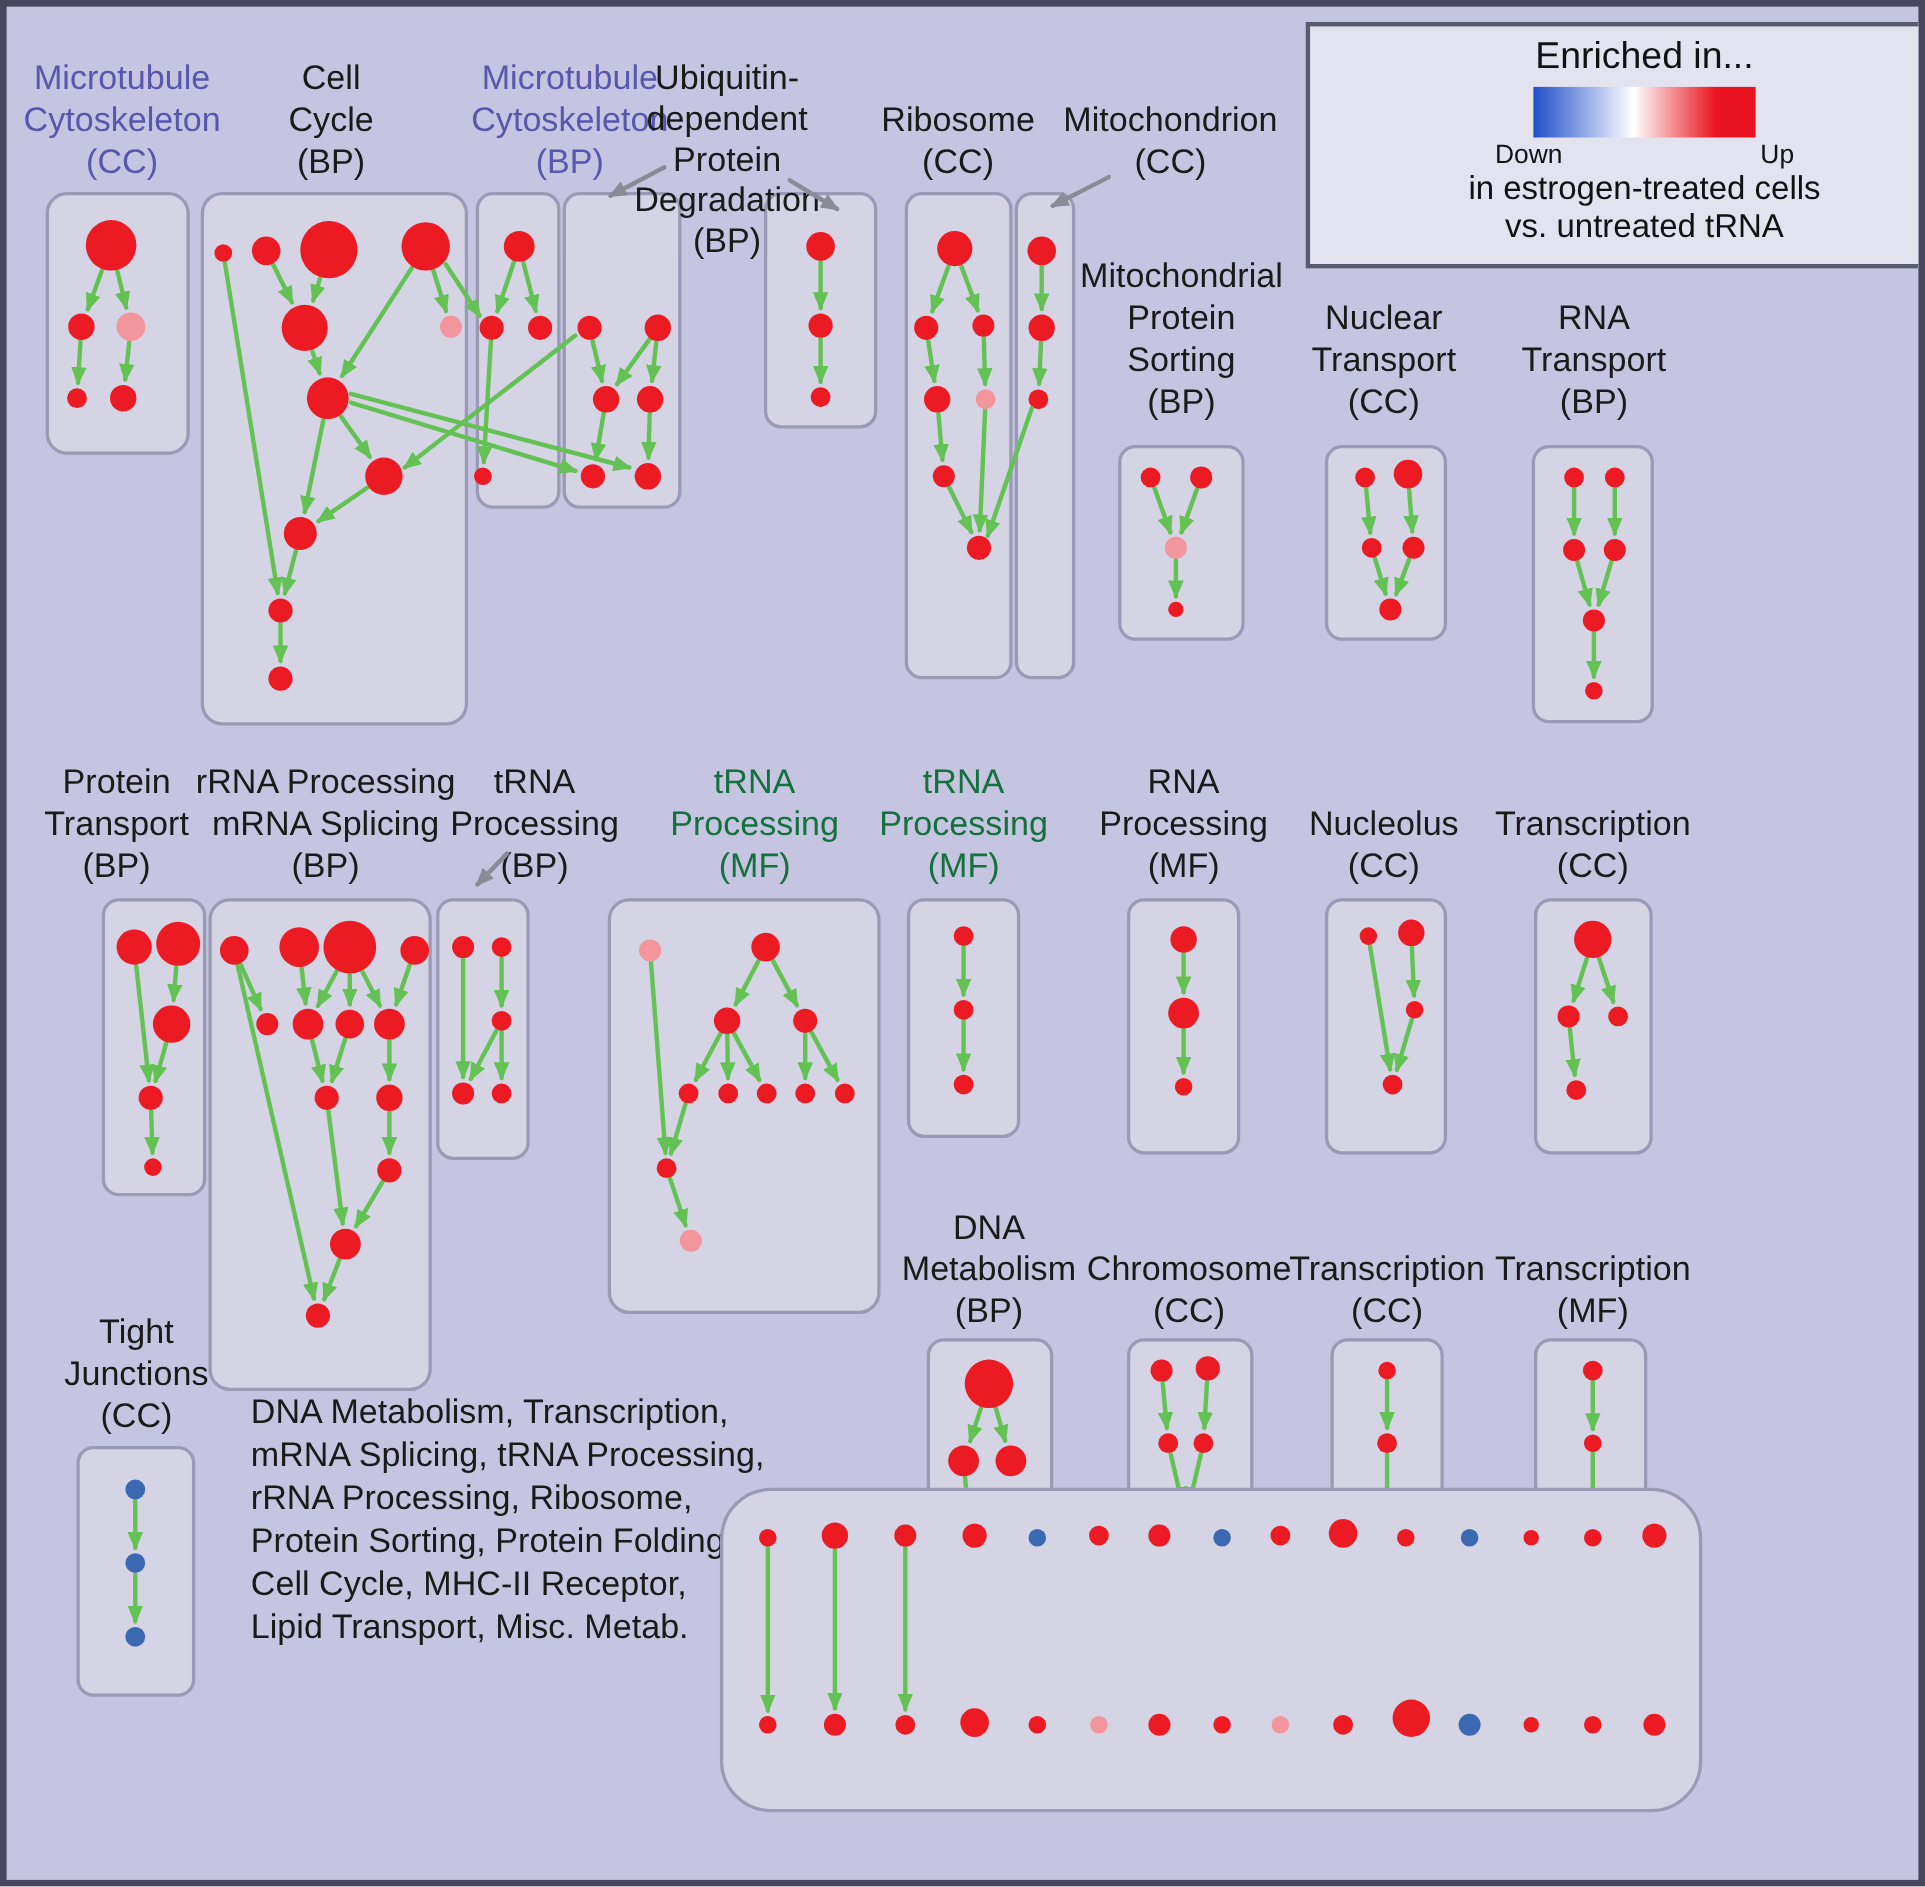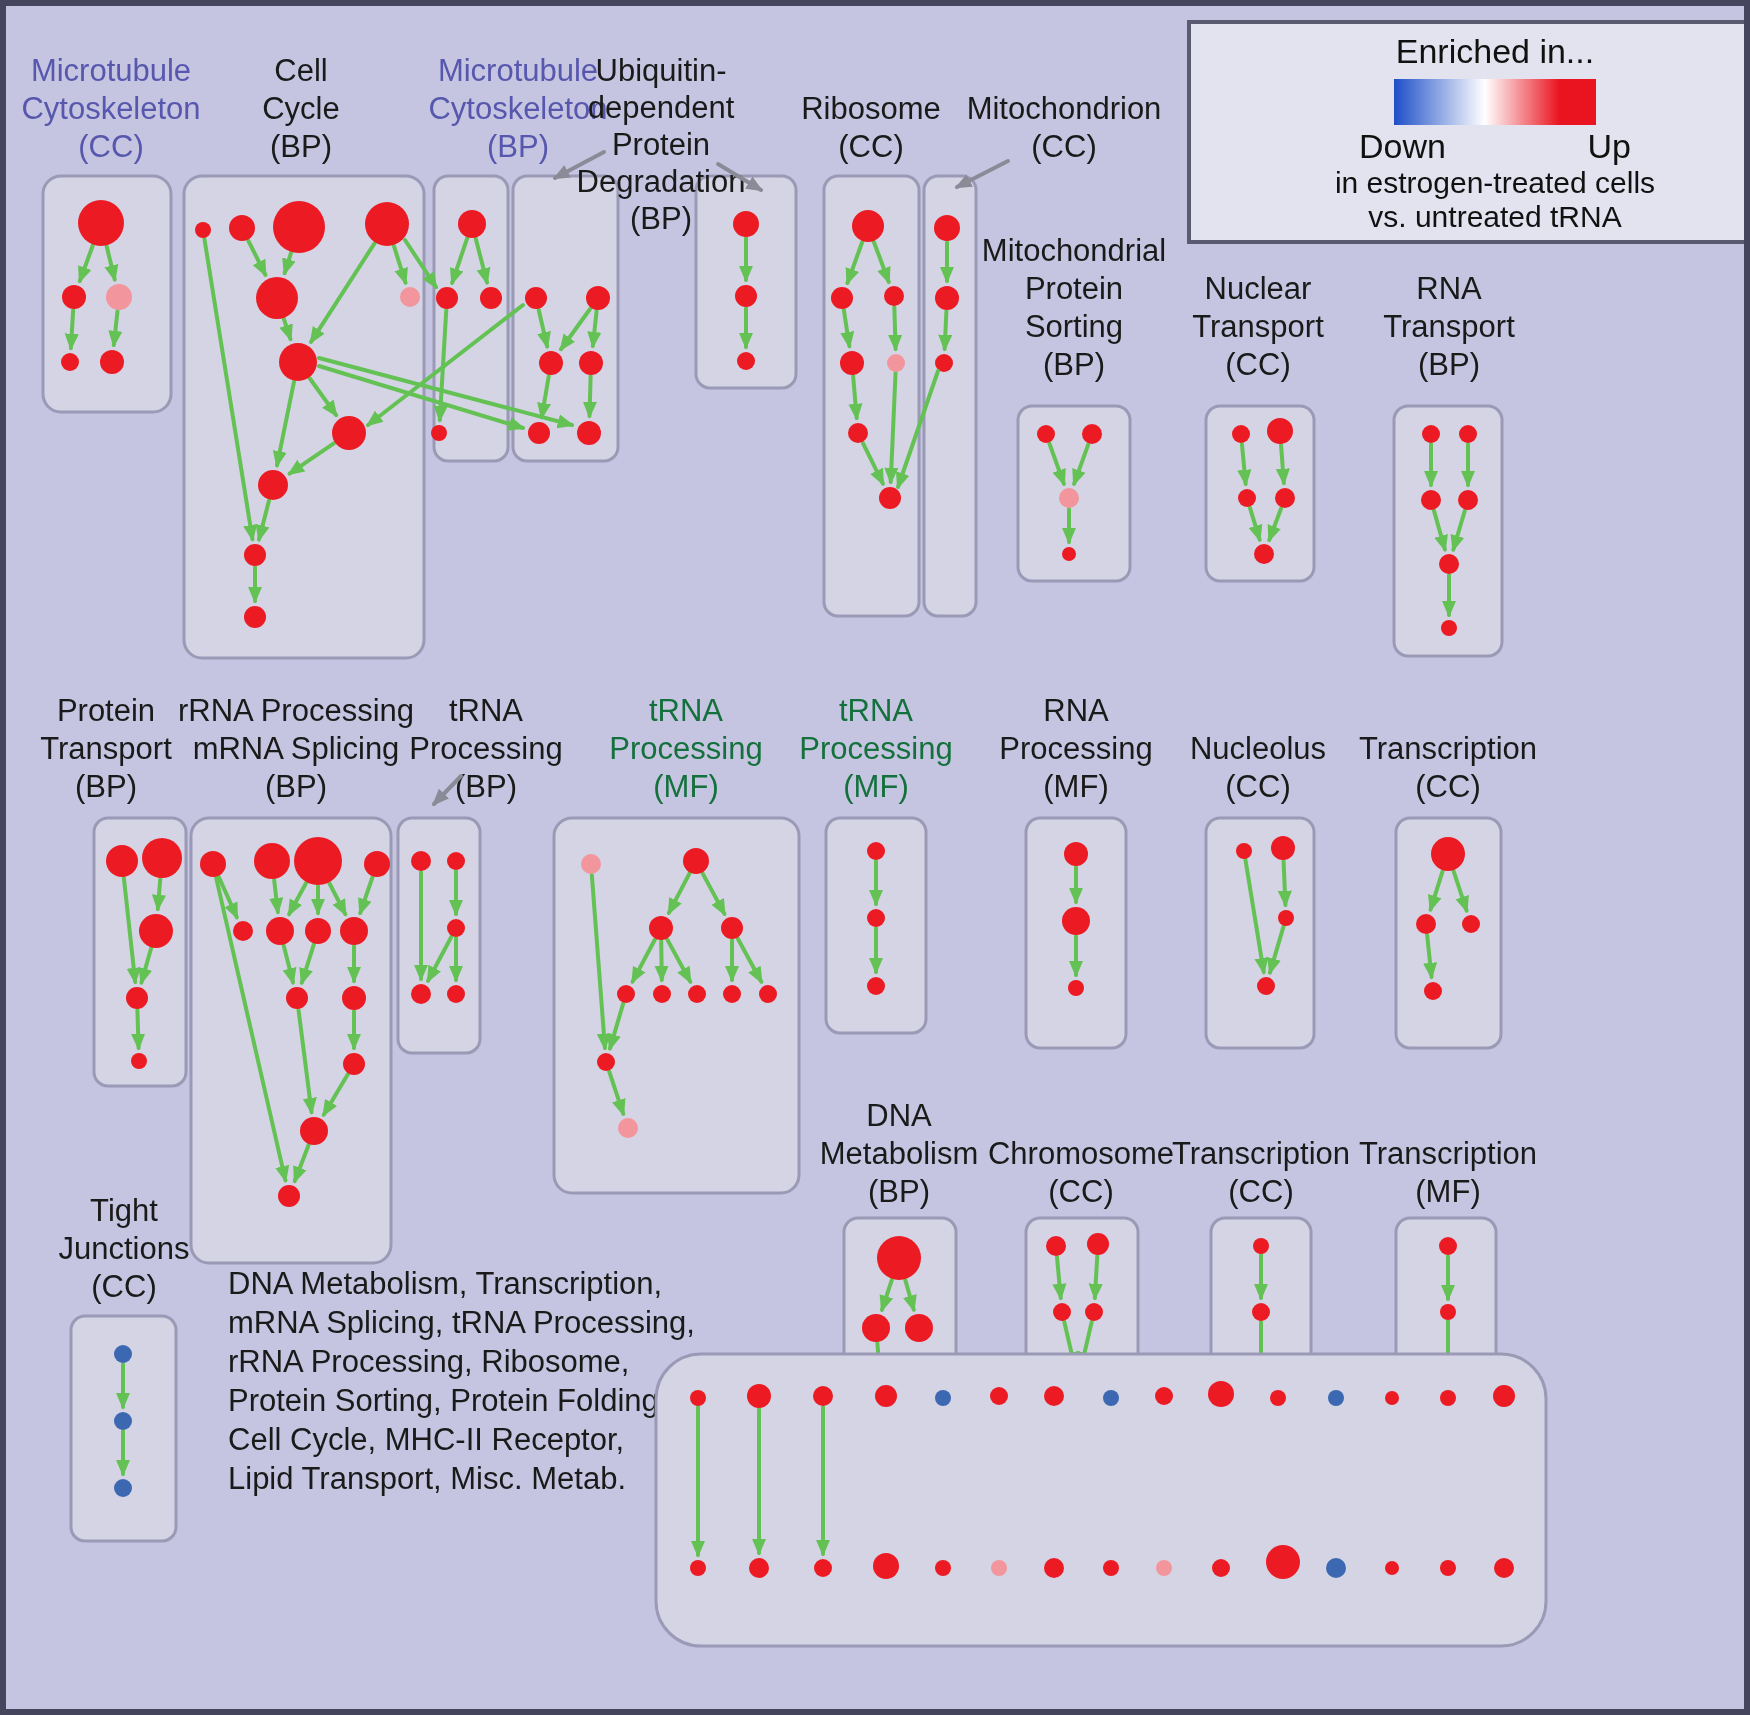--- a/index.html
+++ b/index.html
@@ -23,21 +23,21 @@
     height: 224px;
     background: #e3e3ef;
     border: 4px solid #5a5a70;
     box-sizing: border-box;
   }
   .legend-title { text-align: center; font-size: 34px; color: #111; padding-top: 8px; }
   .legend-bar { width: 202px; height: 46px; margin: 8px auto 0 auto; border: 0; }
   .legend-row {
     display: flex; justify-content: space-between;
     width: 272px; margin: 2px auto 0 auto;
-    font-size: 34px; color: #111;
+    font-size: 24px; color: #111;
   }
   .legend-sub { text-align: center; font-size: 30px; color: #111; line-height: 1.12; }
 </style>
 </head>
 <body>
 
 <div class="page">
 
   <svg id="diagram" width="1750" height="1715" viewBox="0 0 1750 1715">
     <defs>

